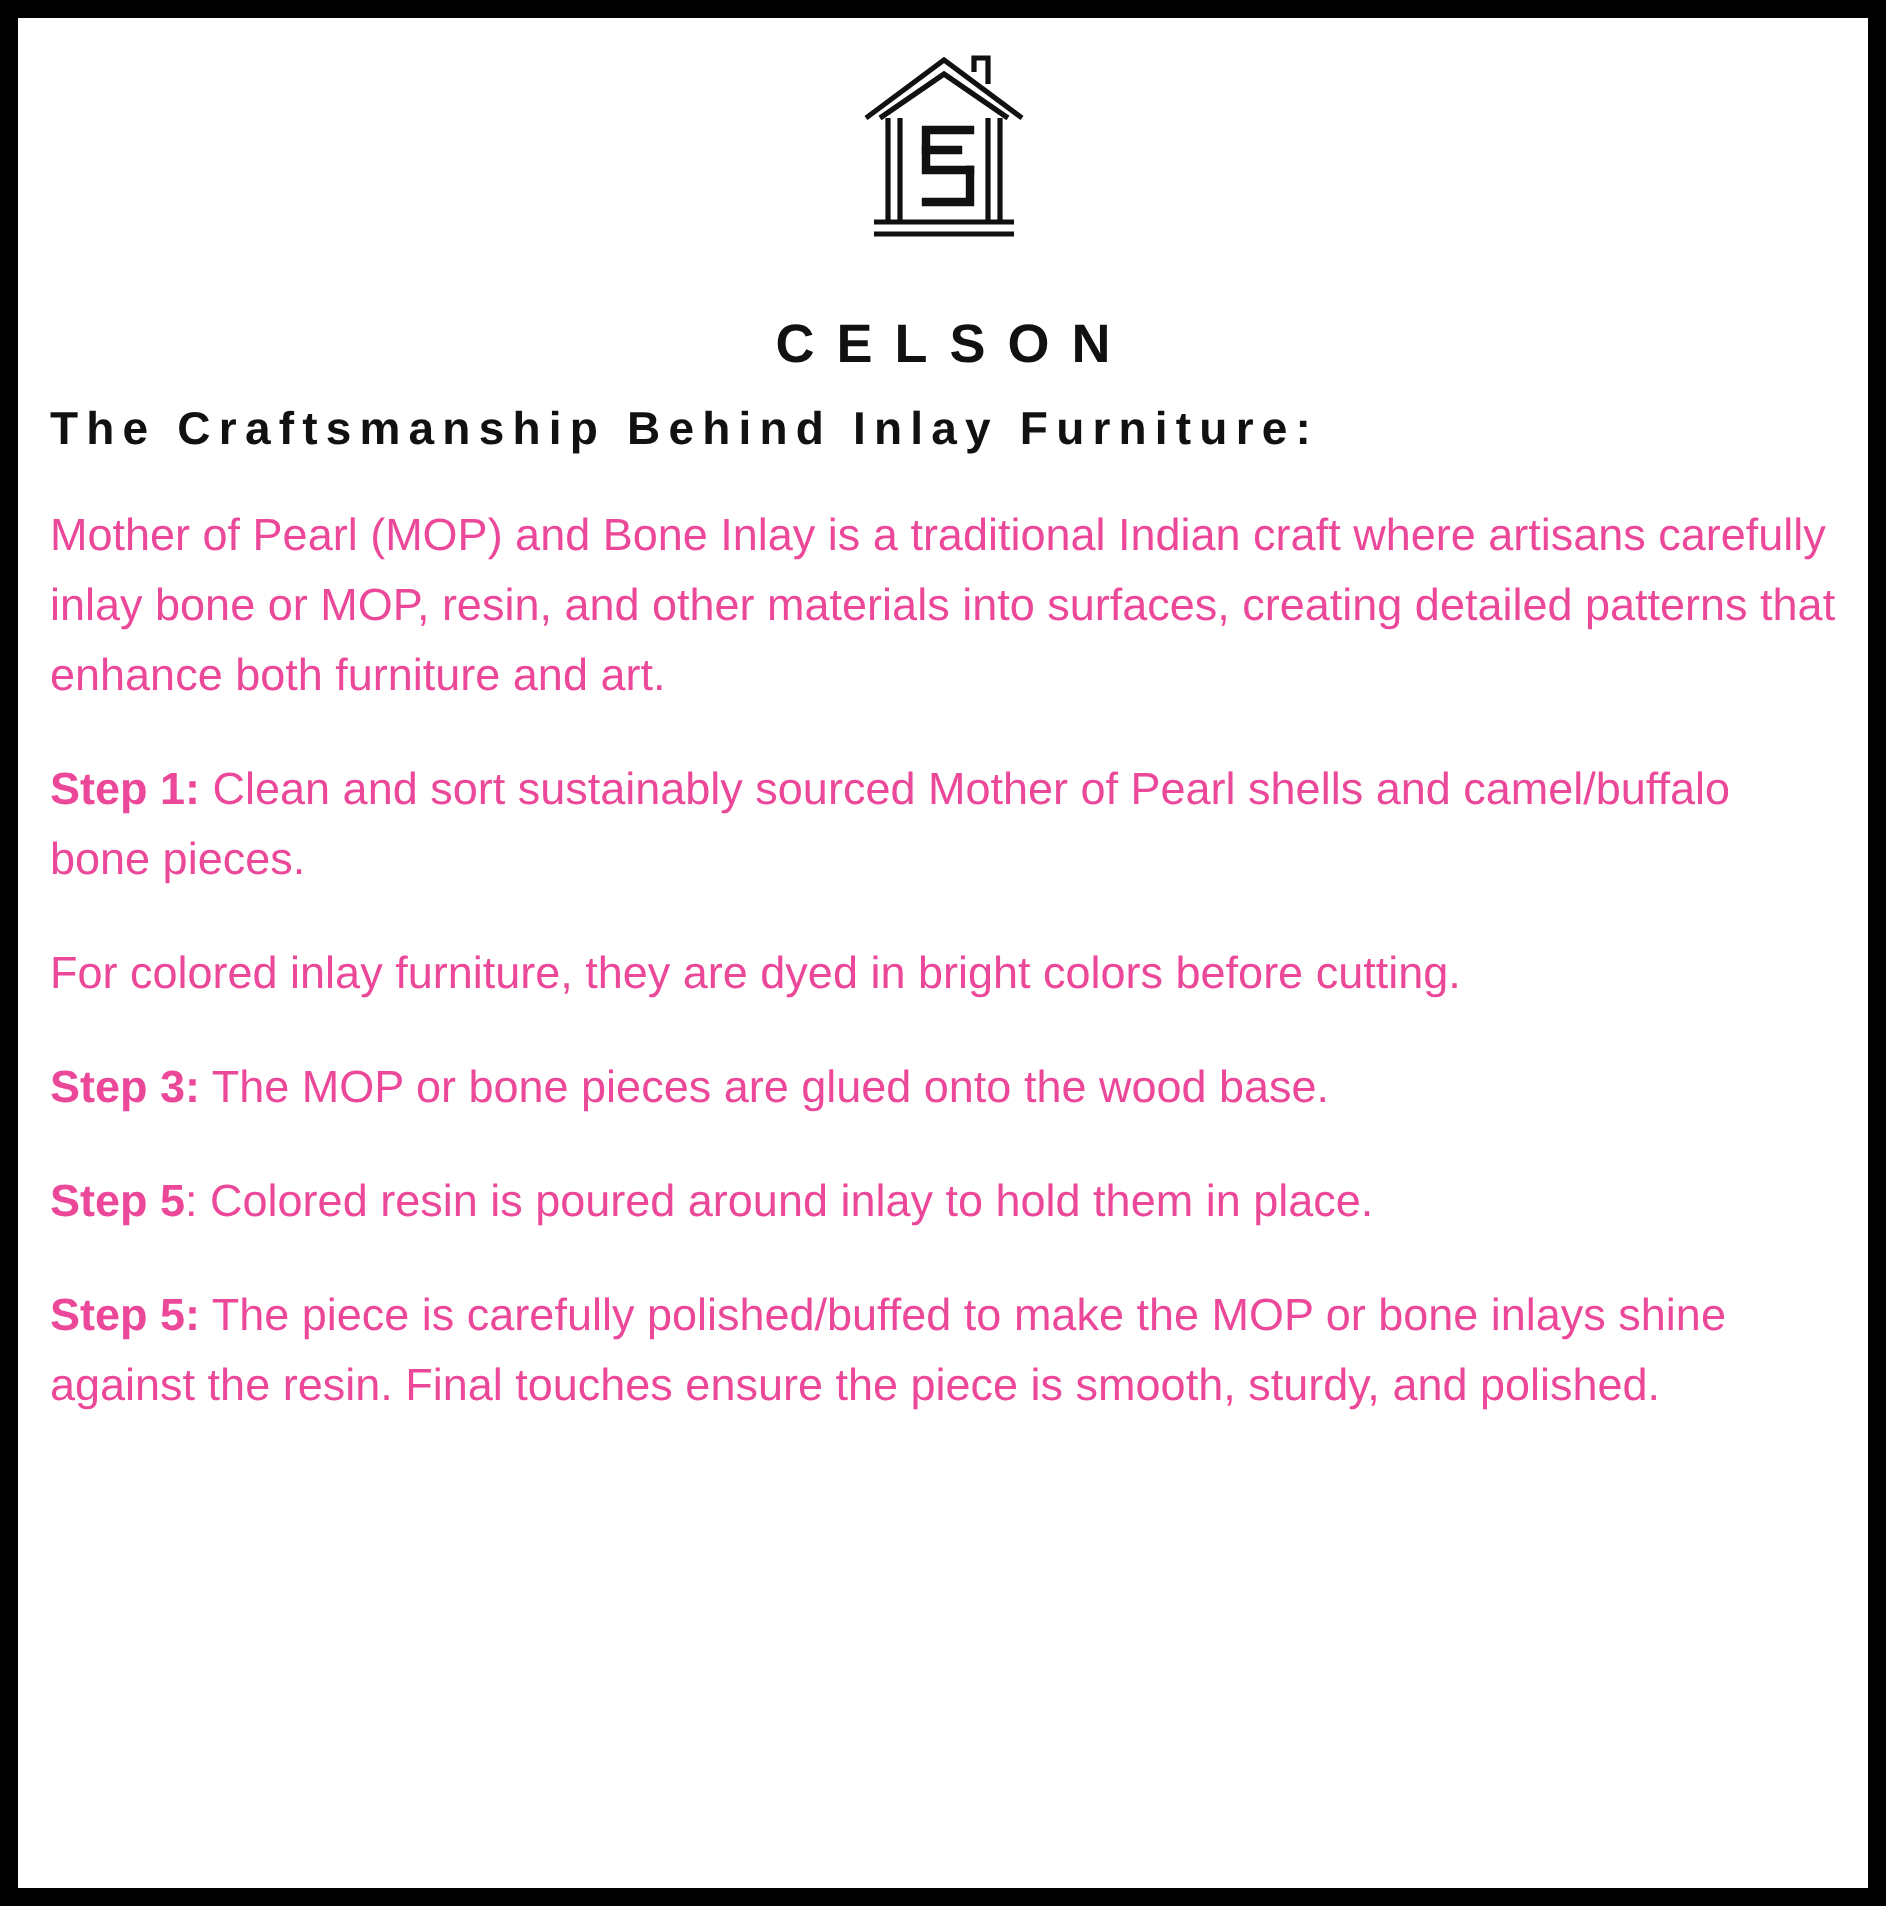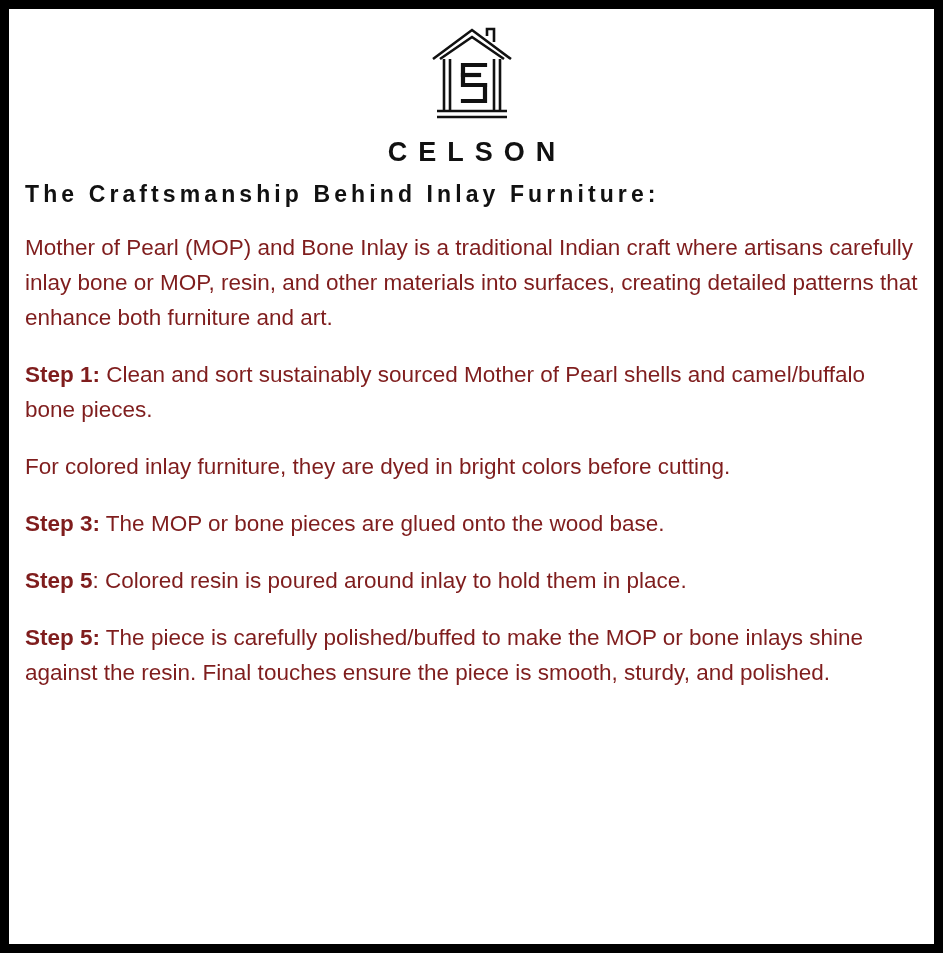--- a/index.html
+++ b/index.html
@@ -21,20 +21,21 @@
     border: 9px solid #000000;
     background: #ffffff;
     padding: 10px 16px 0 16px;
     position: relative;
   }
   .logo-block {
     display: flex;
     flex-direction: column;
     align-items: center;
     padding-top: 4px;
+    gap: 20px;
   }
   .logo-mark {
     width: 90px;
     height: 100px;
   }
   .brand-name {
     margin-top: 14px;
     font-size: 27px;
     font-weight: bold;
     letter-spacing: 11px;
@@ -48,21 +49,21 @@
     font-weight: bold;
     letter-spacing: 4.1px;
     color: #111111;
   }
   .body-area {
     margin-top: 22px;
   }
   .para {
     font-size: 22.5px;
     line-height: 35px;
-    color: #7f1d1d;
+    color: #ec4899;
     margin: 0 0 22px 0;
     max-width: 895px;
   }
   .para b {
     font-weight: bold;
     text-align: center;
   }
   .para:last-child {
     margin-bottom: 16px;
   }

